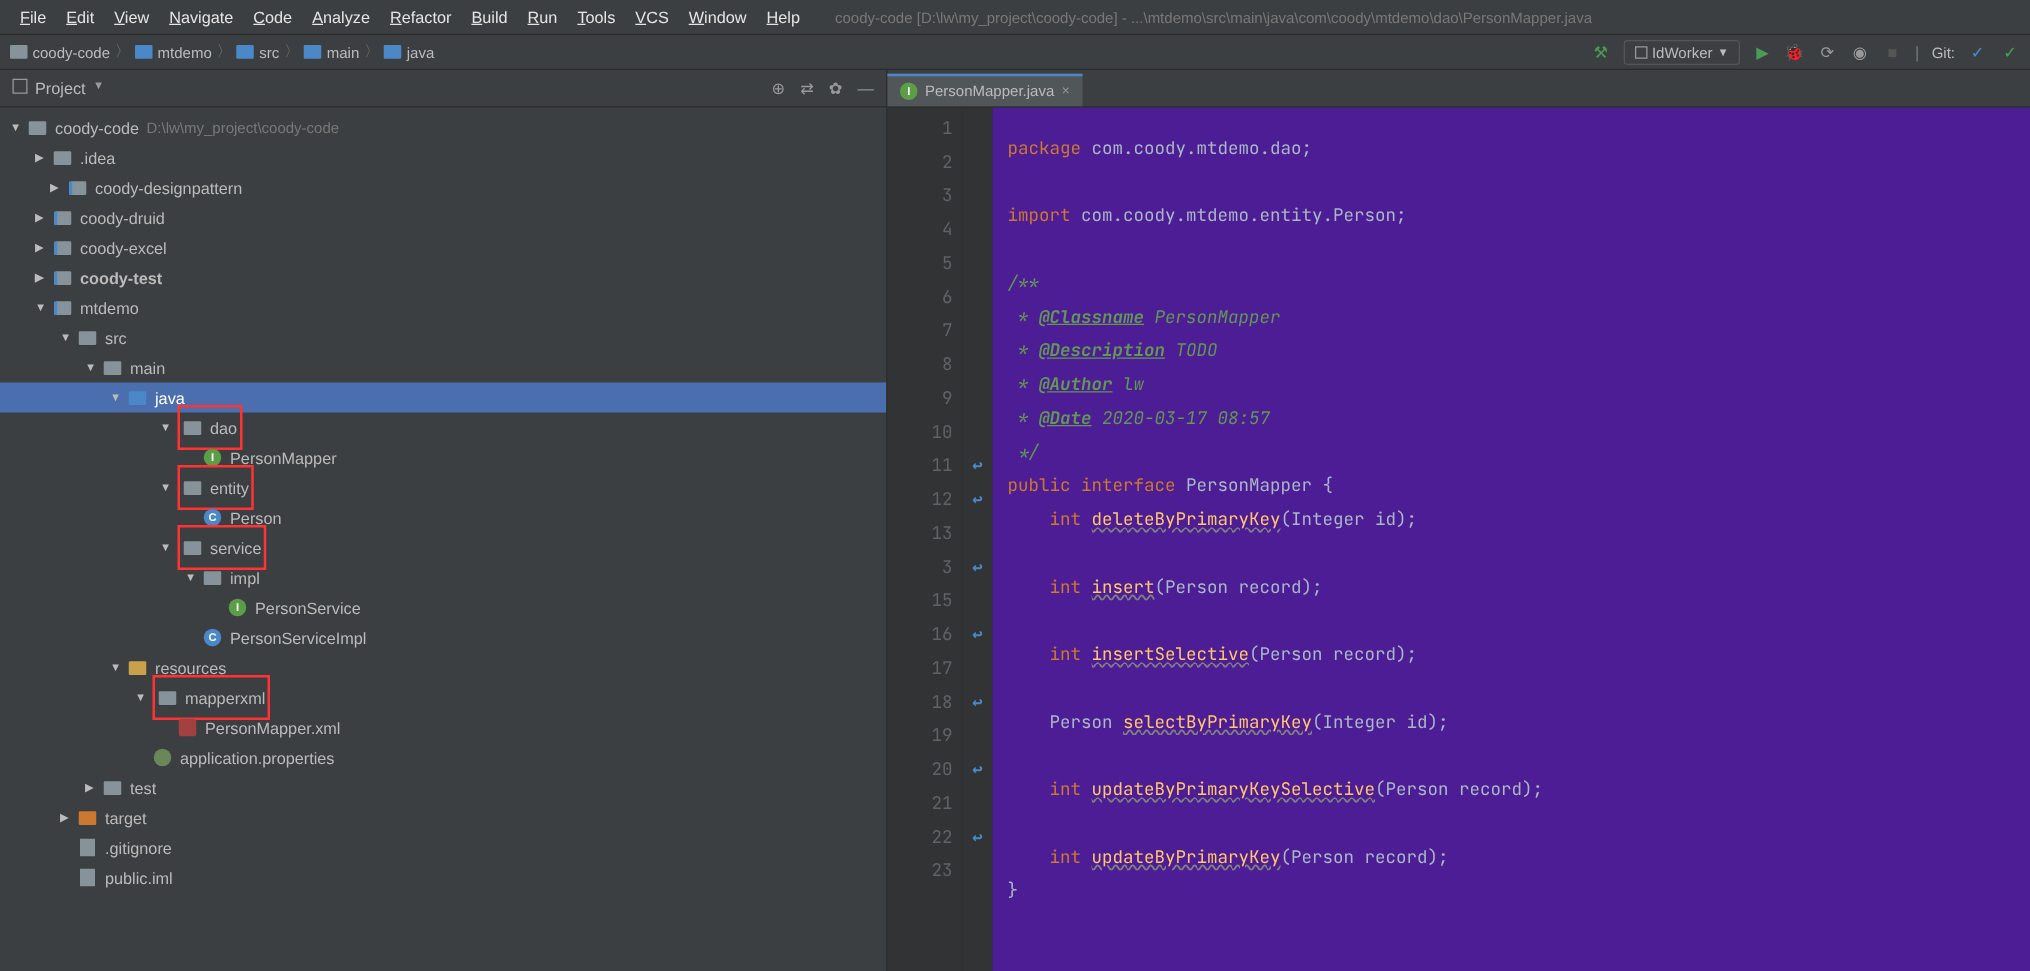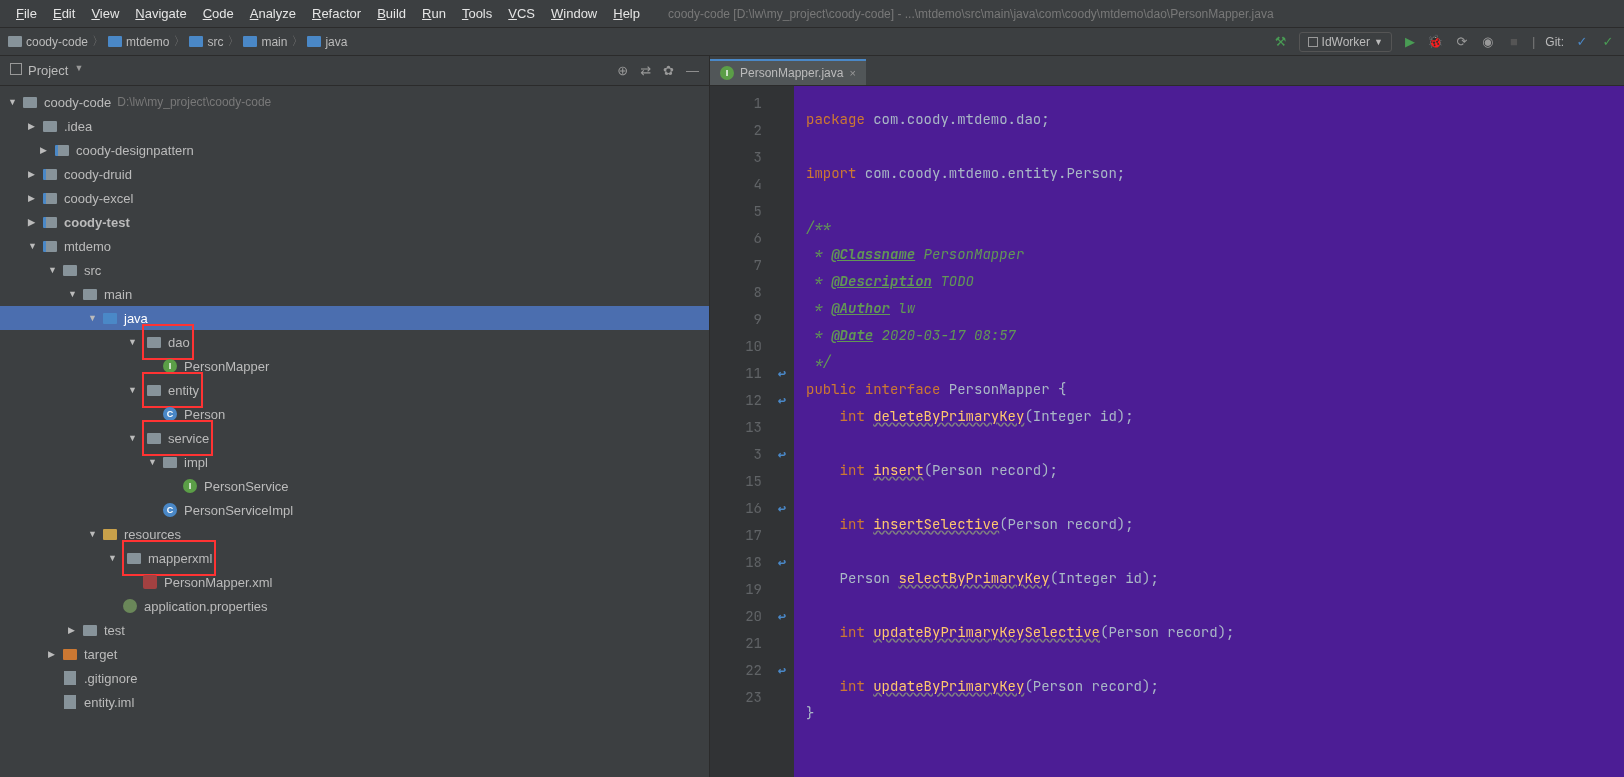--- a/index.html
+++ b/index.html
@@ -327,21 +327,21 @@
           <span class="icon">
             <span style="width:12px;height:14px;background:#87939a;display:inline-block"></span>
           </span>
           <span class="label">.gitignore</span>
         </div>
         <div class="tree-row" style="padding-left: 48px;">
           <span class="arrow none"></span>
           <span class="icon">
             <span style="width:12px;height:14px;background:#87939a;display:inline-block"></span>
           </span>
-          <span class="label">entity.iml</span>
+          <span class="label">public.iml</span>
         </div>
       </div>
   </div>
 
   <div class="editor-pane">
     <div class="editor-tabs">
       <div class="editor-tab">
         <span class="interface-icon">I</span>
         <span>PersonMapper.java</span>
         <span class="close">×</span>

